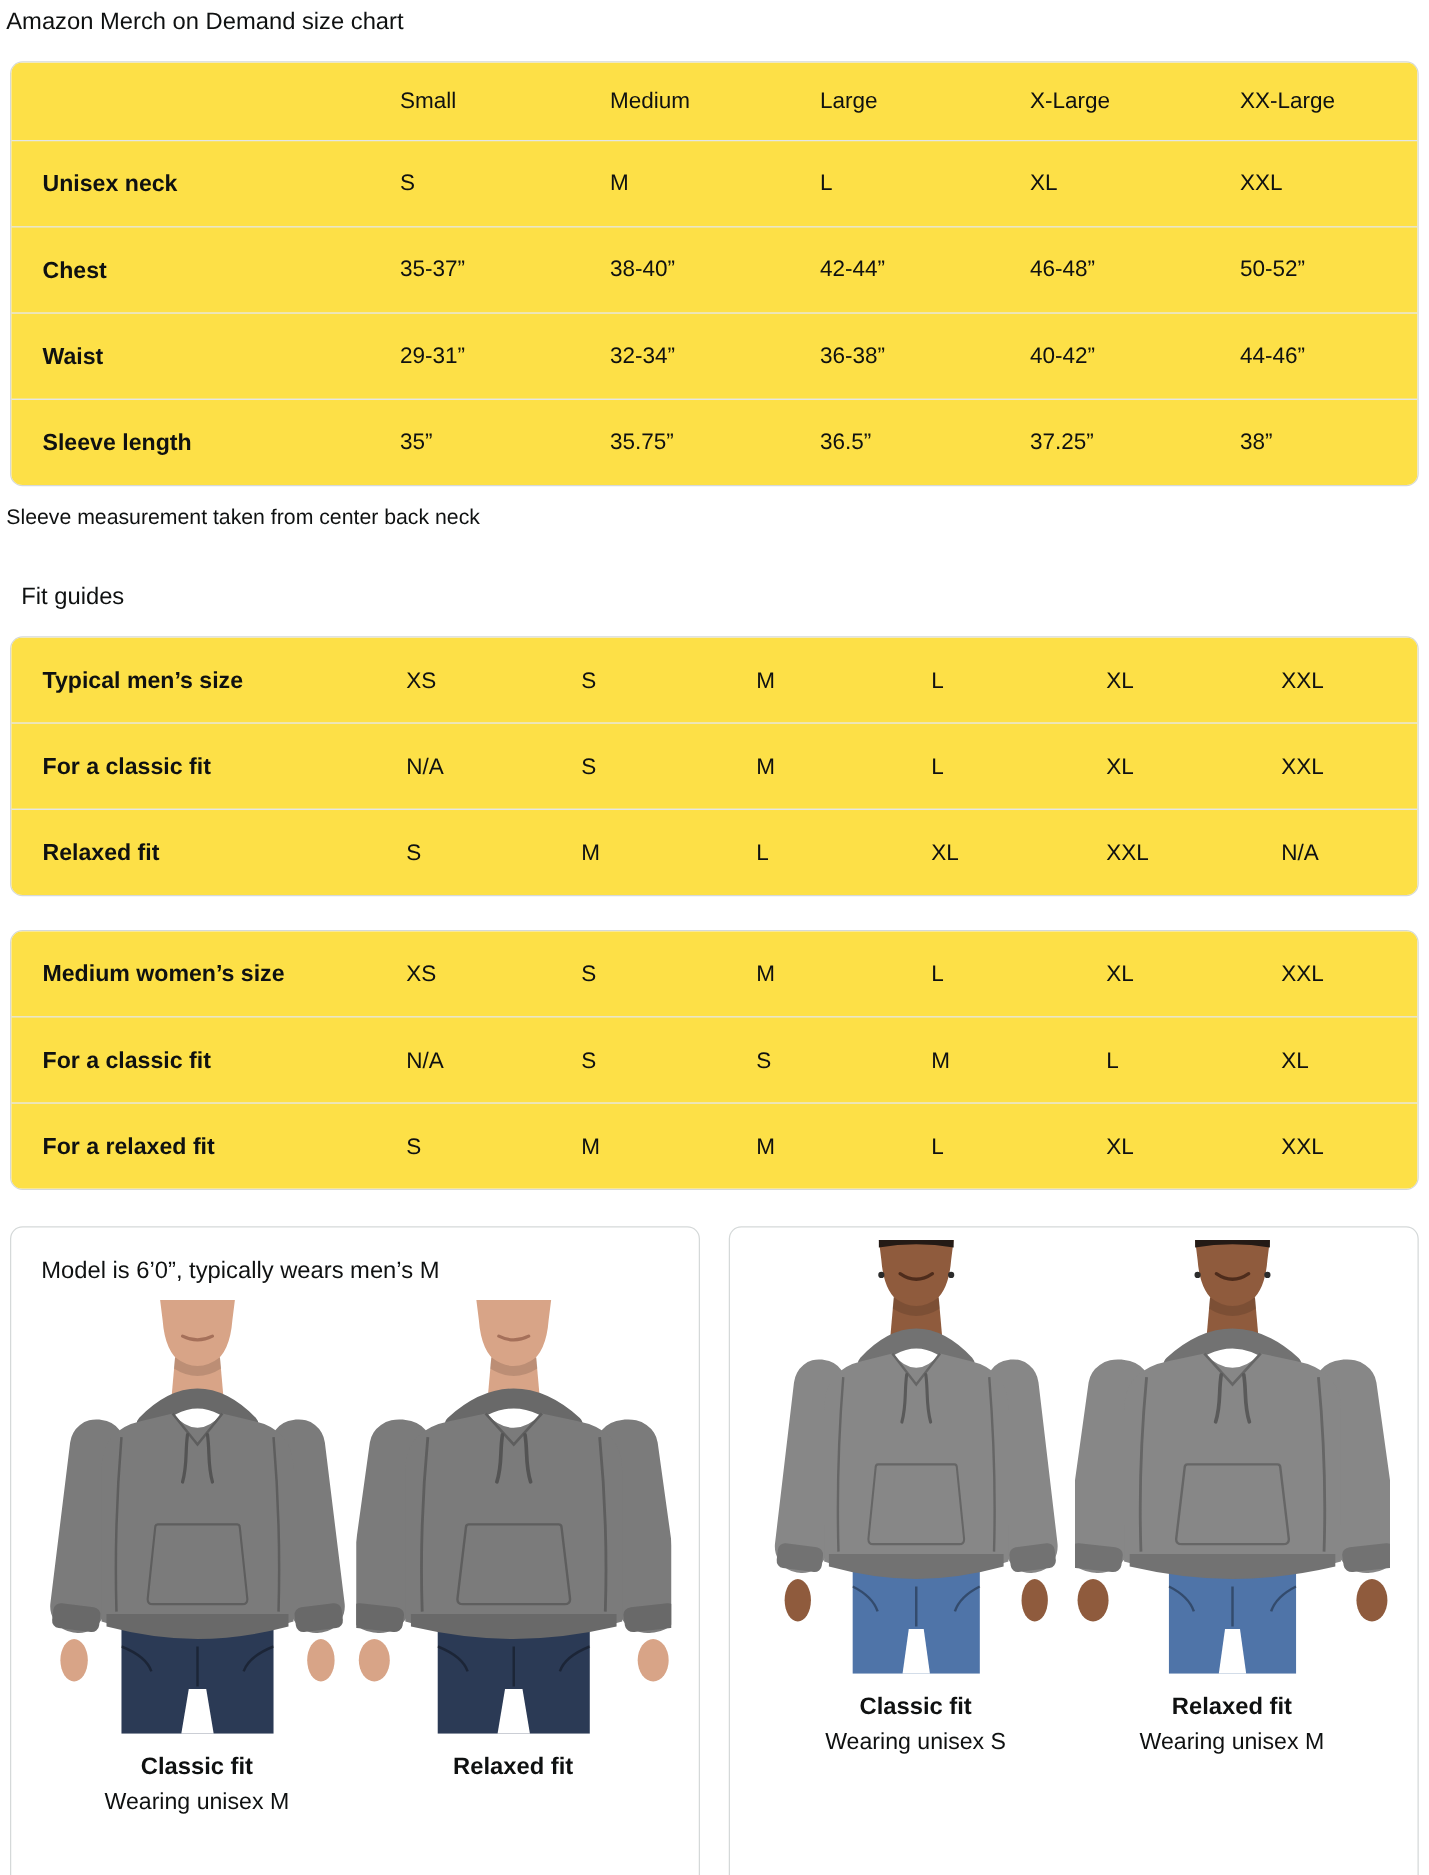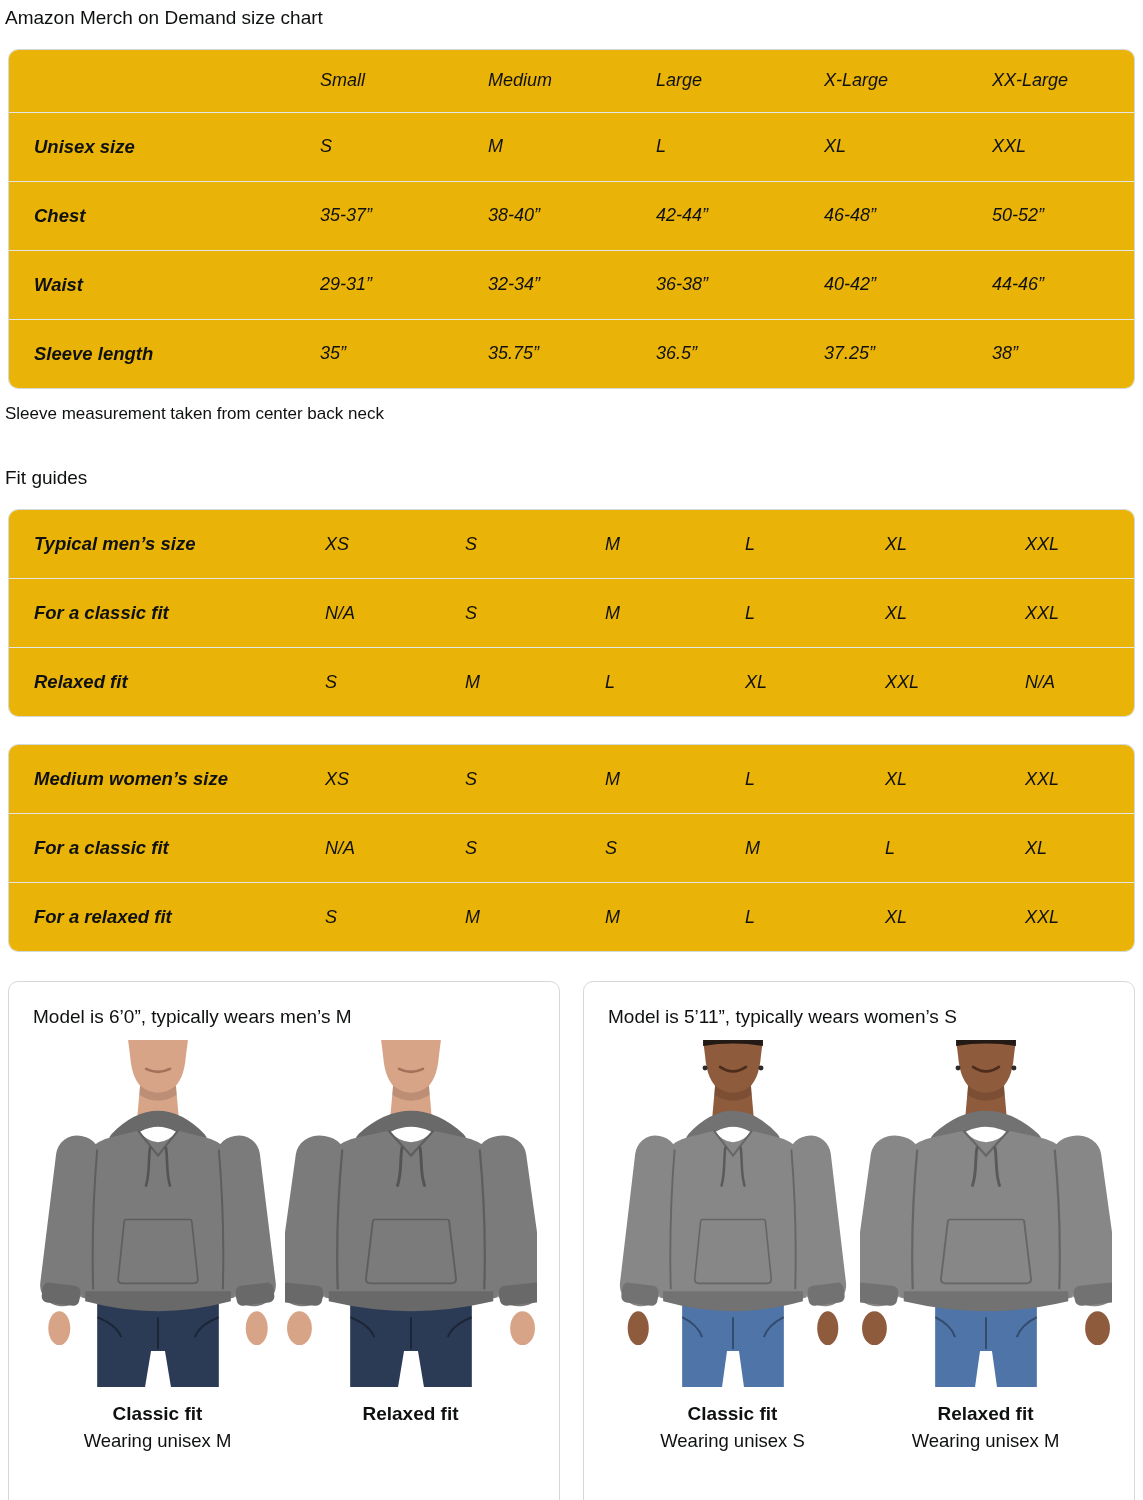--- a/index.html
+++ b/index.html
@@ -2,26 +2,26 @@
 <html><head>
 <meta charset="utf-8">
 <style>
   html,body{margin:0;padding:0;background:#ffffff;}
   body{
     width:1143px;height:1500px;overflow:hidden;
     font-family:"Liberation Sans","DejaVu Sans",sans-serif;
     color:#0F1111;-webkit-font-smoothing:antialiased;
   }
   .page-title{font-size:19px;font-weight:400;margin:0;padding:6px 0 0 5px;line-height:1.3;}
-  .sub-heading{font-size:19px;font-weight:400;margin:0;padding:0 0 0 5px;line-height:1.3;}
+  .sub-heading{font-size:19px;font-weight:400;margin:12px;padding:0 0 0 5px;line-height:1.3;}
   .note{font-size:17px;margin:15px 0 0 5px;}
 
   
   .tbl{border:1px solid #D5D9D9;border-radius:10px;margin:18px 8px 0 8px;overflow:hidden;background:#fff;}
-  .row{display:grid;align-items:center;height:68px;background:#eab308;font-style:italic;}
+  .row{display:grid;align-items:center;height:68px;background:#fde047;}
   .row + .row{border-top:1px solid #E3E6E6;}
   .t1 .row{grid-template-columns:305px 168px 168px 168px 168px 1fr;}
   .t1 .row.header{height:62px;}
   .t2 .row{grid-template-columns:310px 140px 140px 140px 140px 140px 1fr;}
   .cell{font-size:18px;padding-left:6px;white-space:nowrap;}
   .cell.label{font-weight:700;font-size:18.5px;padding-left:25px;}
   .mt-note{margin-top:15px;}
   .fit-heading{margin-top:42px;}
   .tbl.mens{margin-top:19px;}
   .tbl.womens{margin-top:27px;}
@@ -68,21 +68,21 @@
 <section class="tbl t1">
   <div class="row header">
     <div class="cell label"></div>
     <div class="cell">Small</div>
     <div class="cell">Medium</div>
     <div class="cell">Large</div>
     <div class="cell">X-Large</div>
     <div class="cell">XX-Large</div>
   </div>
   <div class="row">
-    <div class="cell label">Unisex size</div>
+    <div class="cell label">Unisex neck</div>
     <div class="cell">S</div>
     <div class="cell">M</div>
     <div class="cell">L</div>
     <div class="cell">XL</div>
     <div class="cell">XXL</div>
   </div>
   <div class="row">
     <div class="cell label">Chest</div>
     <div class="cell">35-37”</div>
     <div class="cell">38-40”</div>
@@ -245,21 +245,20 @@
           </g>
         </svg>
         <figcaption>
           <div class="fit-label">Relaxed fit</div>
         </figcaption>
       </figure>
     </div>
   </div>
 
   <div class="card">
-    <div class="card-heading">Model is 5’11”, typically wears women’s S</div>
     <div class="photos">
       <figure>
         <svg class="person female classic narrow" viewBox="0 0 250 348">
           <path class="skin" d="M95,0 L155,0 L153,16 Q151,42 138,50 Q131,56 125,56 Q119,56 112,50 Q99,42 97,16 Z"></path>
           <path class="hairline" d="M95,0 L155,0 L155,6 Q125,1 95,6 Z"></path>
           <circle class="earring" cx="97" cy="28" r="2.5"></circle>
           <circle class="earring" cx="153" cy="28" r="2.5"></circle>
           <path class="mouth" d="M112,27 Q125,36 138,27"></path>
           <path class="skin" d="M107,46 L143,46 L146,80 Q125,92 104,80 Z"></path>
           <path class="skinshadow" d="M107,46 Q125,60 143,46 L144,55 Q125,67 106,55 Z"></path>

